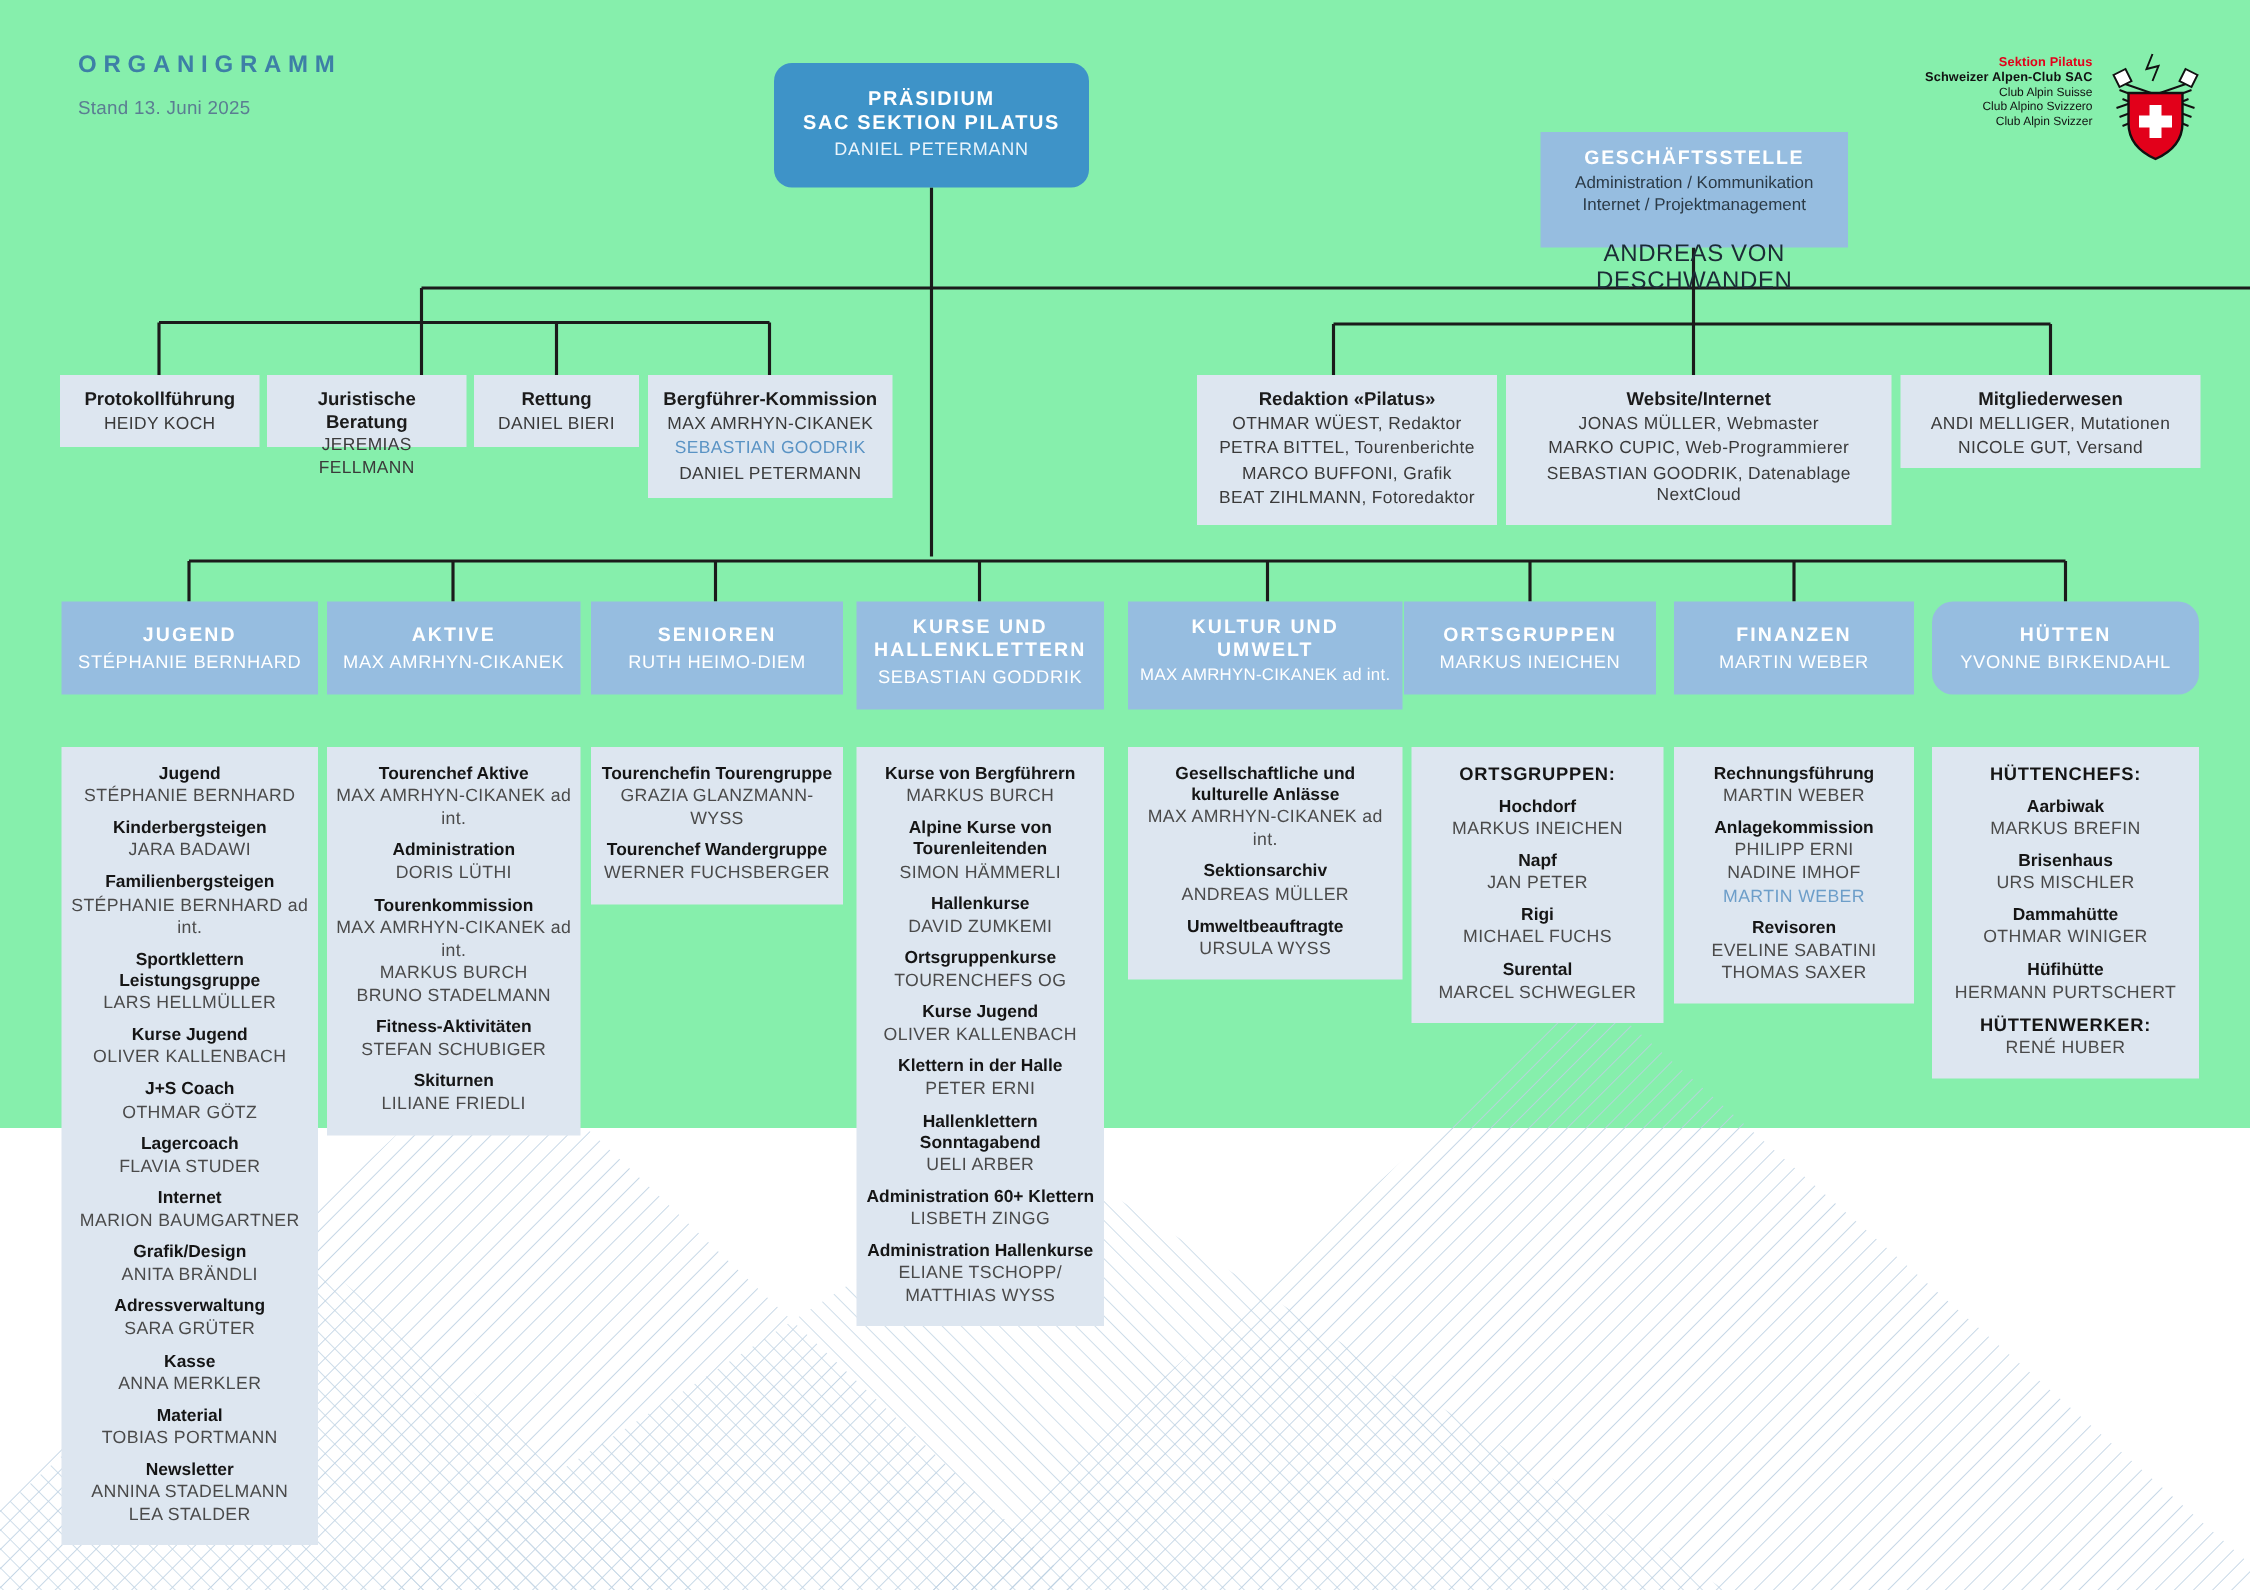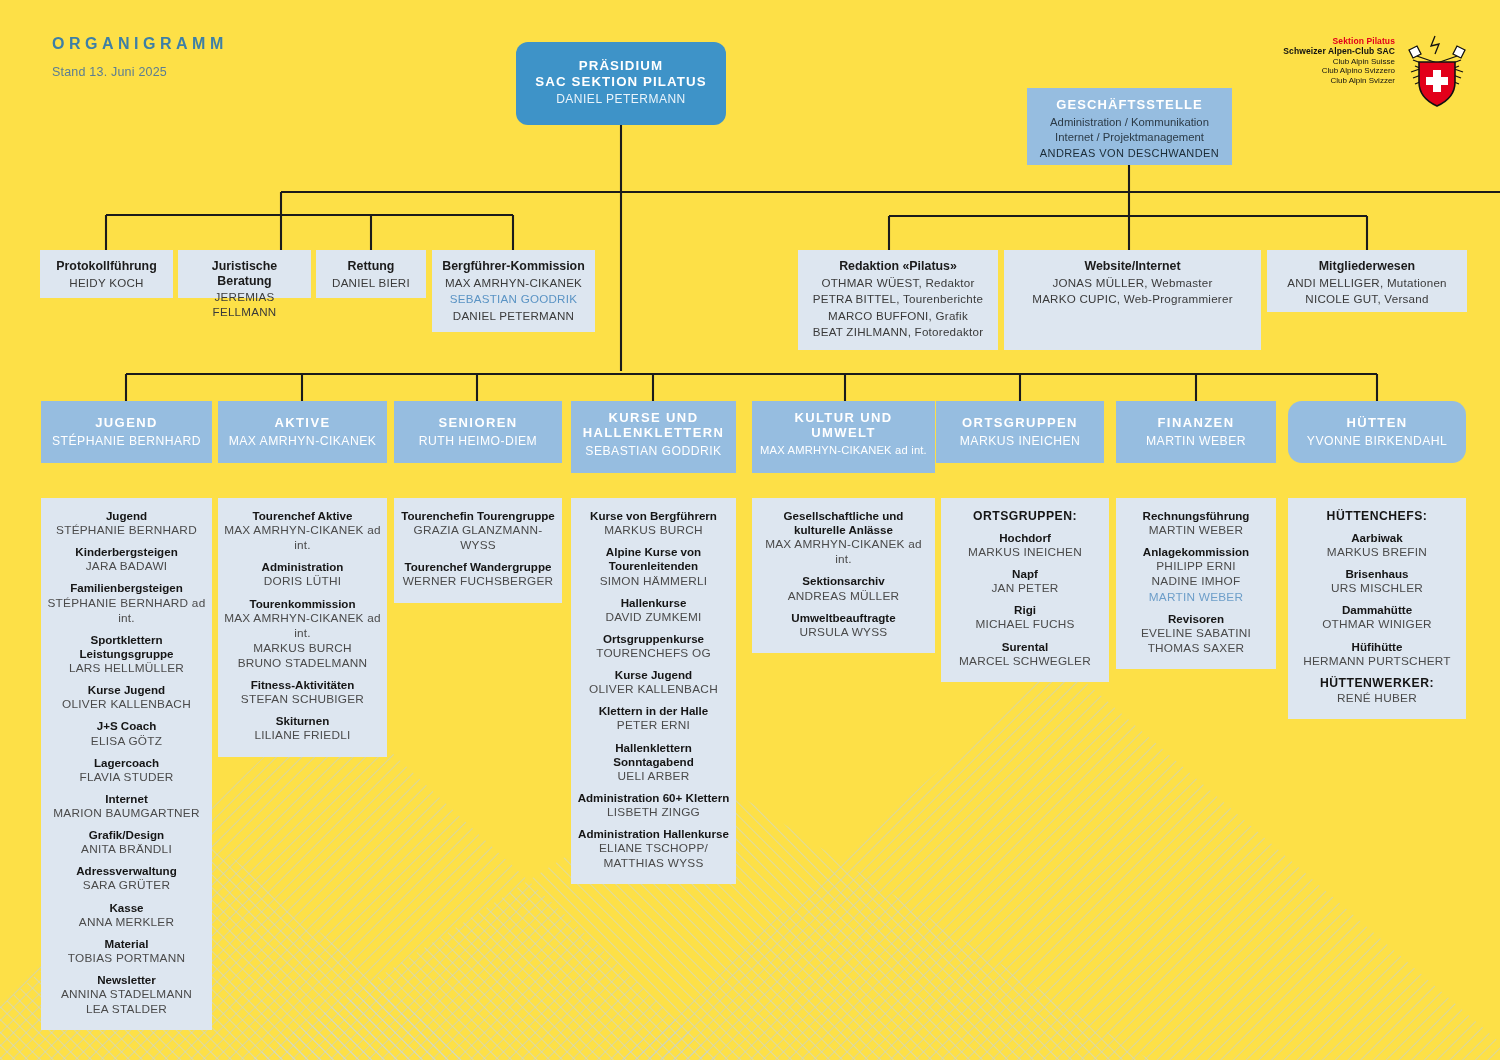--- a/index.html
+++ b/index.html
@@ -2,21 +2,21 @@
 <html><head>
 <meta charset="utf-8">
 <style>
   * { box-sizing: border-box; margin: 0; padding: 0; }
   html, body {
     width: 1500px; height: 1060px;
     background: #ffffff;
     font-family: "Liberation Sans", sans-serif;
     overflow: hidden;
   }
-  #stage { position: relative; width: 1500px; height: 1060px; background:#fde047; }
+  #stage { position: relative; width: 1500px; height: 752px; background:#86efac; }
 
   
   #mountains { position:absolute; left:0; top:600px; width:1500px; height:460px; z-index:0; pointer-events:none; }
 
   
   .title {
     position:absolute; left:52px; top:35px;
     font-size:16px; font-weight:600; letter-spacing:4.5px;
     color:#3d7fa6;
   }
@@ -44,21 +44,21 @@
 
   
   #praesidium { left:516px; top:42px; width:210px; height:83px; padding-top:16px; }
   #praesidium .bx-title { font-size:13.3px; letter-spacing:1.1px; }
   #praesidium .bx-sub { font-size:12px; letter-spacing:.5px; margin-top:3px; color:#eaf4fb; }
 
   
   #geschaeftsstelle { left:1027px; top:88px; width:205px; height:77px; padding-top:9px; }
   #geschaeftsstelle .bx-title { font-size:13px; letter-spacing:1.1px; }
   #geschaeftsstelle .gs-lines { font-size:11.3px; line-height:1.32; margin-top:3px; color:#2b3a46; }
-  #geschaeftsstelle .gs-name { font-size:11px; letter-spacing:.4px; margin-top:2px; color:#1b2b36; }
+  #geschaeftsstelle .gs-name { font-size:16px; letter-spacing:.4px; margin-top:16px; color:#1b2b36; }
 
   
   .staffbox { padding:9px 6px 10px; }
   .staffbox .bx-title { font-size:12.4px; }
   .staffbox .bx-sub { font-size:11.6px; color:#3a3a3a; letter-spacing:.25px; margin-top:2px;}
   .staffbox .bx-sub.hl { color:#5a93c4; }
 
   #b-protokoll  { left:40px;  top:250px; width:133px; height:48px; }
   #b-juristisch { left:178px; top:250px; width:133px; height:48px; }
   #b-rettung    { left:316px; top:250px; width:110px; height:48px; }
@@ -197,20 +197,21 @@
       <div class="bx-title">Redaktion «Pilatus»</div>
       <div class="bx-sub">OTHMAR WÜEST, Redaktor</div>
       <div class="bx-sub">PETRA BITTEL, Tourenberichte</div>
       <div class="bx-sub">MARCO BUFFONI, Grafik</div>
       <div class="bx-sub">BEAT ZIHLMANN, Fotoredaktor</div>
     </div>
   <div class="box light staffbox" id="b-website">
       <div class="bx-title">Website/Internet</div>
       <div class="bx-sub">JONAS MÜLLER, Webmaster</div>
       <div class="bx-sub">MARKO CUPIC, Web-Programmierer</div>
+      <div class="bx-sub">SEBASTIAN GOODRIK, Datenablage NextCloud</div>
     </div>
   <div class="box light staffbox" id="b-mitglieder">
       <div class="bx-title">Mitgliederwesen</div>
       <div class="bx-sub">ANDI MELLIGER, Mutationen</div>
       <div class="bx-sub">NICOLE GUT, Versand</div>
     </div>
 
   <div id="dept-layer">
       <div class="box dept" style="left: 41px; top: 401px; width: 171px; height: 62px; padding-top: 14px;">
         <div class="d-title">JUGEND</div>
@@ -232,21 +233,21 @@
         <div class="g">
           <div class="r">Sportklettern Leistungsgruppe</div>
           <div class="p">LARS HELLMÜLLER</div>
         </div>
         <div class="g">
           <div class="r">Kurse Jugend</div>
           <div class="p">OLIVER KALLENBACH</div>
         </div>
         <div class="g">
           <div class="r">J+S Coach</div>
-          <div class="p">ELISA GÖTZ</div>
+          <div class="p">OTHMAR GÖTZ</div>
         </div>
         <div class="g">
           <div class="r">Lagercoach</div>
           <div class="p">FLAVIA STUDER</div>
         </div>
         <div class="g">
           <div class="r">Internet</div>
           <div class="p">MARION BAUMGARTNER</div>
         </div>
         <div class="g">

